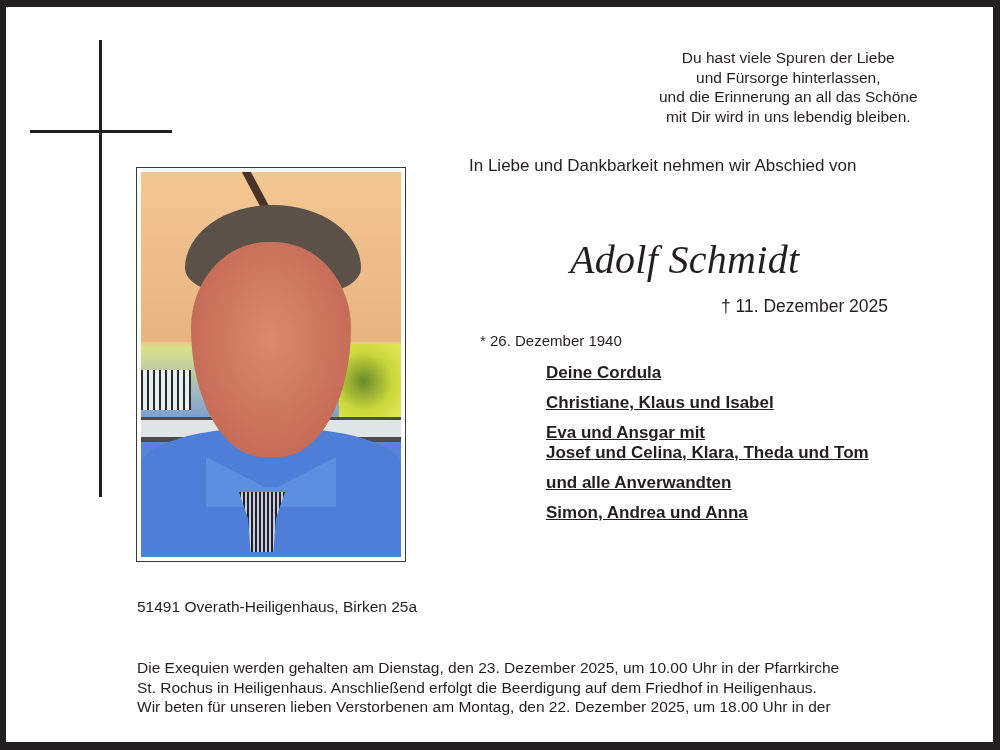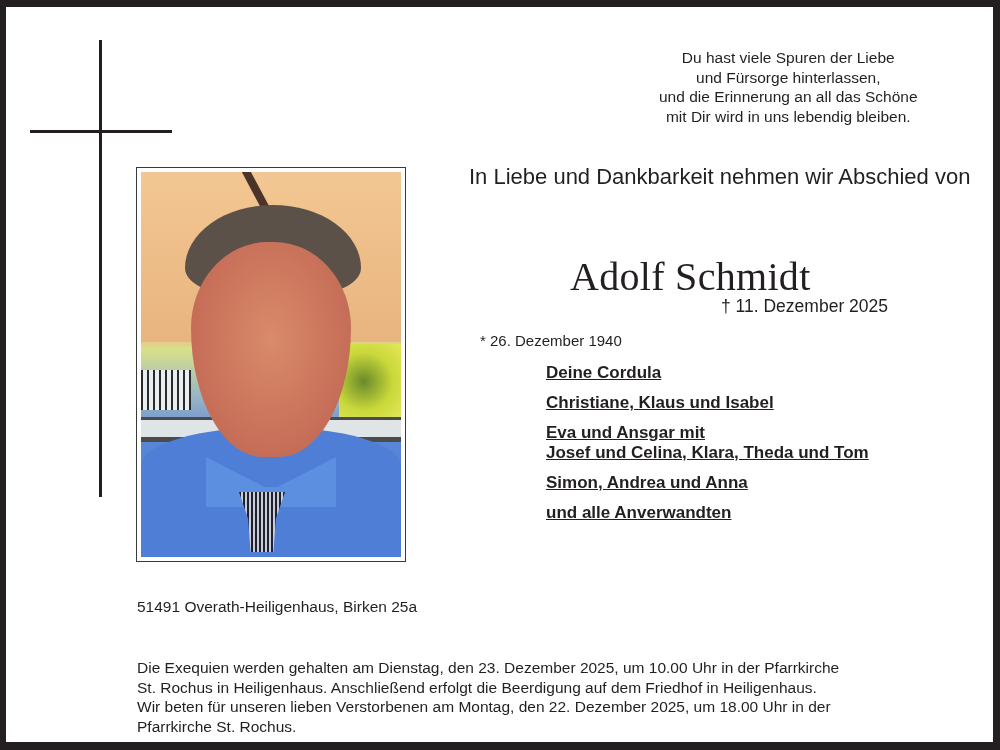--- a/index.html
+++ b/index.html
@@ -17,27 +17,27 @@
     .cross-v { position: absolute; left: 99px; top: 40px; width: 3px; height: 457px; background: #231f20; }
     .cross-h { position: absolute; left: 30px; top: 130px; width: 142px; height: 3px; background: #231f20; }
 
     .verse {
       position: absolute; left: 659px; top: 48px;
       font-size: 15.5px; line-height: 19.5px; color: #231f20;
     }
     .verse div { white-space: nowrap; text-align: center; }
 
     .intro {
-      position: absolute; left: 469px; top: 164px;
-      font-size: 22px; white-space: nowrap;
+      position: absolute; left: 469px; top: 156px;
+      font-size: 17px; white-space: nowrap;
     }
 
     .name {
-      position: absolute; left: 570px; top: 253px;
-      font-family: "Liberation Serif", serif; 
+      position: absolute; left: 570px; top: 236px;
+      font-family: "Liberation Serif", serif; font-style: italic;
       font-size: 40px; letter-spacing: 0.3px; white-space: nowrap; color: #231f20; text-align: right;
     }
 
     .born { position: absolute; left: 480px; top: 296px; font-size: 15px; white-space: nowrap; margin-top: 36px; }
     .died { position: absolute; left: 721px; top: 296px; font-size: 17.5px; white-space: nowrap; }
 
     .family {
       position: absolute; left: 546px; top: 363px;
       font-size: 17px; font-weight: bold; line-height: 20px; color: #231f20;
     }
@@ -147,27 +147,26 @@
     <div>Deine Cordula</div>
   </div>
   <div class="entry">
     <div>Christiane, Klaus und Isabel</div>
   </div>
   <div class="entry">
     <div>Eva und Ansgar mit</div>
     <div>Josef und Celina, Klara, Theda und Tom</div>
   </div>
   <div class="entry">
-    <div>Simon, Andrea und Anna</div>
+    <div>und alle Anverwandten</div>
   </div>
   <div class="entry">
-    <div>und alle Anverwandten</div>
+    <div>Simon, Andrea und Anna</div>
   </div>
 </div>
 
 <div class="address">51491 Overath-Heiligenhaus, Birken 25a</div>
 
 <div class="service">
   <div>Die Exequien werden gehalten am Dienstag, den 23. Dezember 2025, um 10.00 Uhr in der Pfarrkirche</div>
   <div>St. Rochus in Heiligenhaus. Anschließend erfolgt die Beerdigung auf dem Friedhof in Heiligenhaus.</div>
   <div>Wir beten für unseren lieben Verstorbenen am Montag, den 22. Dezember 2025, um 18.00 Uhr in der</div>
-  <div>Pfarrkirche St. Rochus.</div>
 </div>
 
 </body></html>

